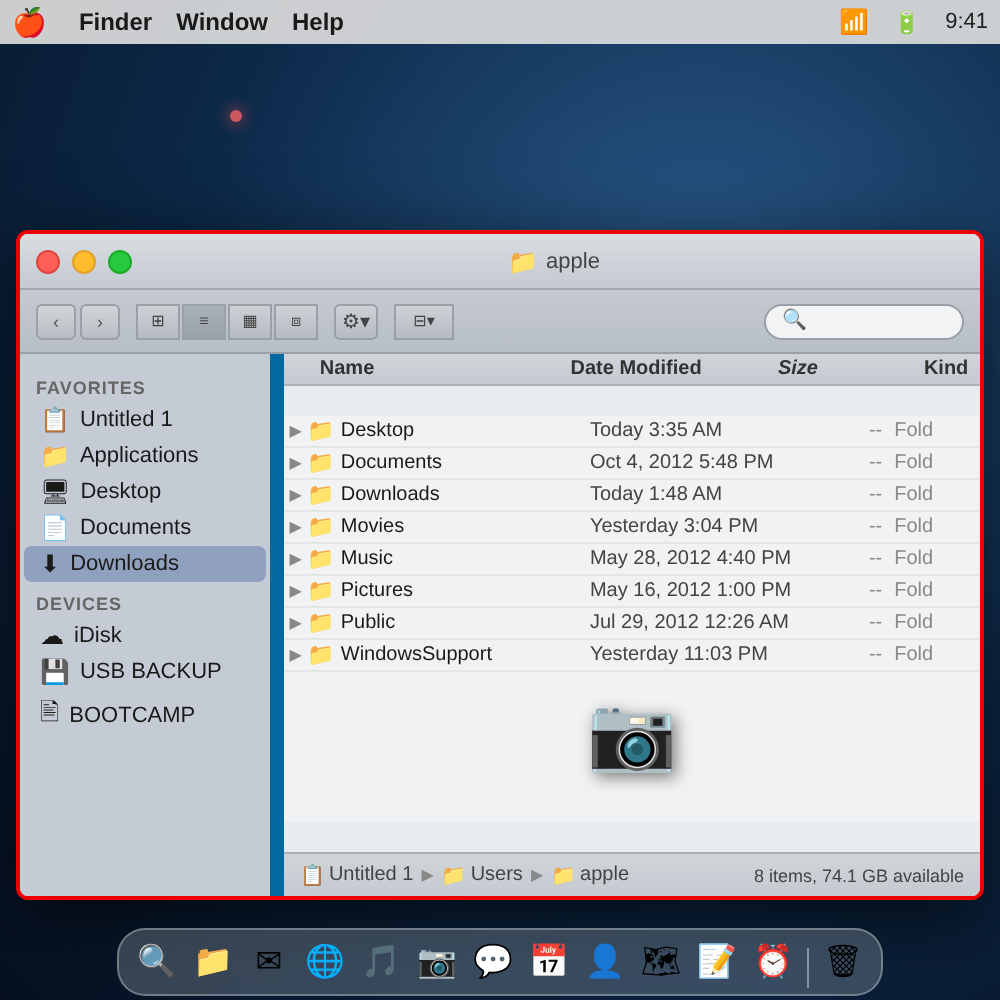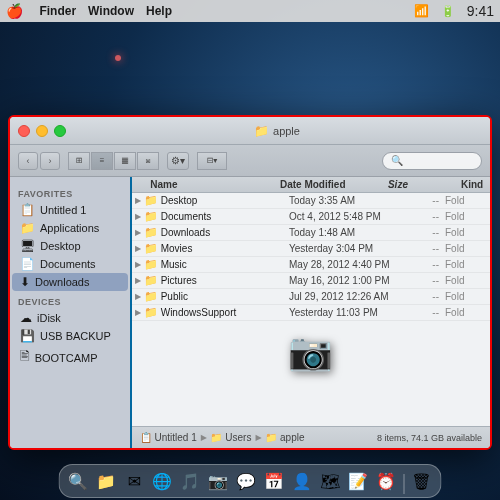--- a/index.html
+++ b/index.html
@@ -137,23 +137,23 @@
 
     
     .finder-main {
       display: flex;
       flex: 1;
       overflow: hidden;
     }
 
     
     .sidebar {
-      width: 122px;
+      width: 132px;
       background: rgba(190,198,208,0.85);
-      border-right: 2px solid #0369a1;
+      border-right: 7px solid #0369a1;
       padding: 6px 0;
       flex-shrink: 0;
       font-size: 11px;
       overflow-y: auto;
     }
     .sidebar-section-header {
       padding: 2px 8px;
       font-size: 9px;
       font-weight: 700;
       color: #666;
@@ -174,20 +174,21 @@
     }
     .sidebar-item.selected { background: rgba(90,120,170,0.5); }
     .sidebar-icon { font-size: 12px; }
 
     
     .file-list-area {
       flex: 1;
       display: flex;
       flex-direction: column;
       overflow: hidden;
+      gap: 15px;
     }
     .file-list-header {
       display: flex;
       align-items: center;
       padding: 2px 0;
       background: linear-gradient(to bottom, #d0d5da, #c4cad0);
       border-bottom: 1px solid #a8b0b8;
       font-size: 10px;
       font-weight: 600;
       color: #333;
@@ -296,21 +297,21 @@
 <div style="position:absolute;top:55px;left:115px;width:6px;height:6px;background:rgba(255,100,100,0.8);border-radius:50%;box-shadow:0 0 8px rgba(255,80,80,0.9);"></div>
 
 <div class="menubar">
   <span class="menubar-apple">🍎</span>
   <span class="menubar-item">Finder</span>
   <span class="menubar-item">Window</span>
   <span class="menubar-item">Help</span>
   <div style="flex:1"></div>
   <span style="font-size:12px;">📶</span>
   <span style="font-size:11px;">🔋</span>
-  <span style="font-size:14px;color:#222;">9:41</span>
+  <span style="font-size:11px;color:#222;">9:41</span>
 </div>
 
 <div class="finder-window">
 
   <div class="titlebar">
     <span class="traffic-light tl-close"></span>
     <span class="traffic-light tl-minimize"></span>
     <span class="traffic-light tl-maximize"></span>
     <div class="titlebar-title">
       <span class="folder-icon-small">📁</span>

